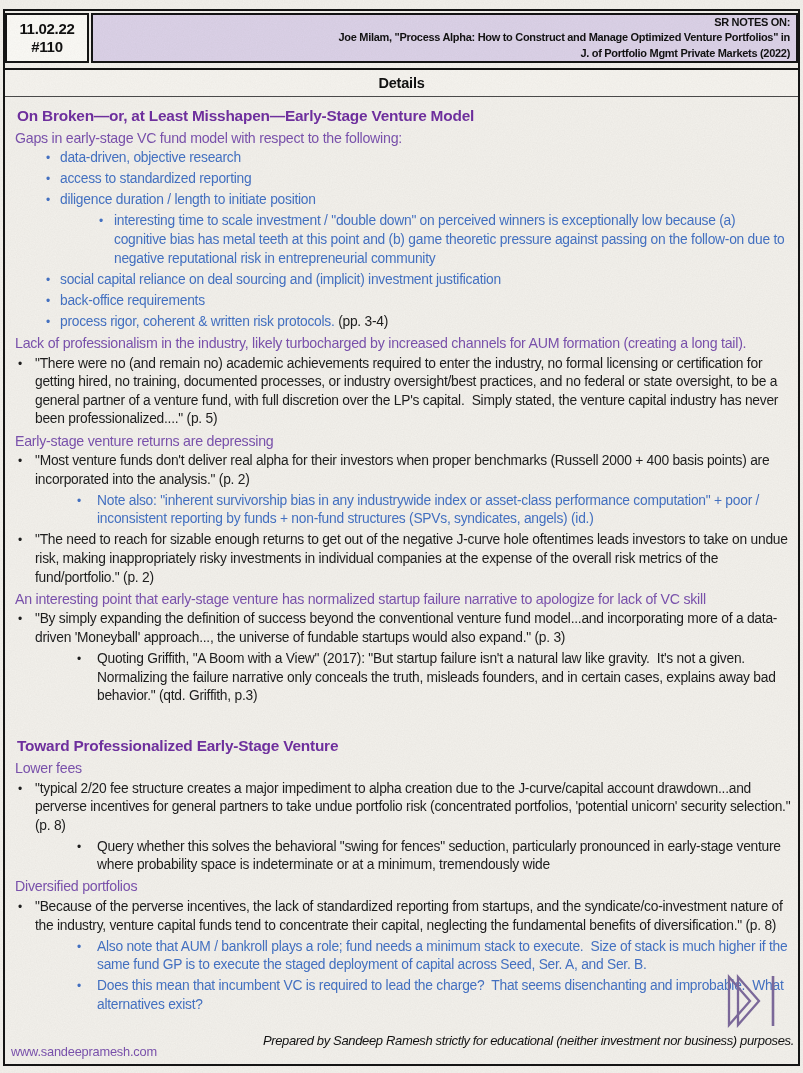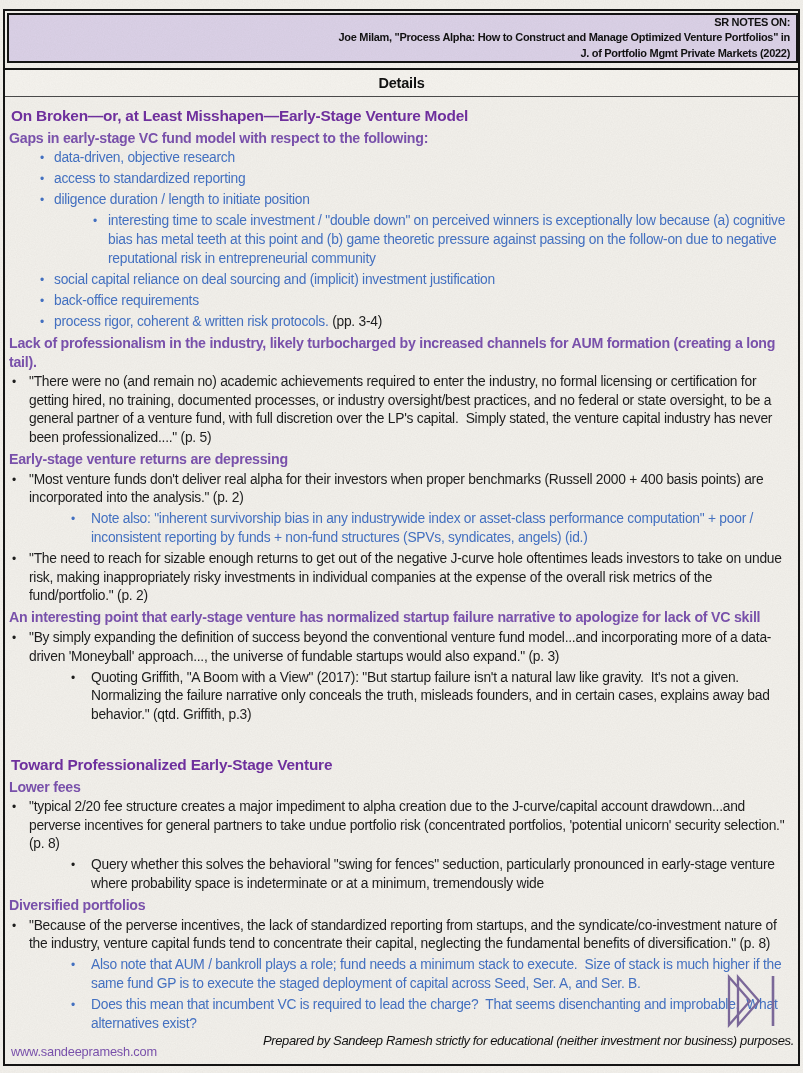--- a/index.html
+++ b/index.html
@@ -34,26 +34,26 @@
   }
   
   .details-bar{
     margin-top:5px;border-top:2px solid #141414;border-bottom:1px solid #4a4a4a;
     background:#f6f4ef;text-align:center;font-weight:bold;font-size:14.5px;
     padding:5px 0 5px;color:#111;letter-spacing:-0.2px;
   }
   
   .content{
     position:absolute;left:0;right:0;top:86px;bottom:30px;
-    padding:8px 7px 0 2px;overflow:hidden;
+    padding:8px 7px 0 8px;overflow:hidden;
     font-size:13.8px;line-height:18.6px;letter-spacing:-0.25px;color:var(--text-black);
   }
   .h1{color:var(--heading-purple);font-weight:bold;font-size:15.4px;margin:9px 0 3px 4px;letter-spacing:-0.2px;}
   .content .h1:first-child{margin-top:2px;}
-  .sub{color:var(--subheading-purple);font-size:14.2px;margin:1px 0 2px 2px;font-weight:bold;}
+  .sub{color:var(--subheading-purple);font-size:14.2px;margin:1px 0 2px 2px;}
   .bullet{position:relative;margin:0 0 2.5px 0;}
   .bullet .dot{position:absolute;font-size:12px;top:0;}
   .bullet .txt{white-space:pre-wrap;}
   .bullet .sfx{color:var(--text-black);white-space:pre-wrap;text-align:right;}
   .l0{padding-left:22px;} .l0 .dot{left:5px;}
   .l1{padding-left:47px;} .l1 .dot{left:33px;}
   .l2{padding-left:101px;} .l2 .dot{left:86px;}
   .l2b{padding-left:84px;} .l2b .dot{left:64px;}
   .c-blue{color:var(--bullet-blue);}
   .c-black{color:var(--text-black);}
@@ -71,20 +71,24 @@
   
   .noise{position:absolute;inset:0;opacity:0.13;pointer-events:none;z-index:60;mix-blend-mode:multiply;}
 </style>
 </head>
 <body>
 
 <div class="page">
   <div class="inner">
 
     <div class="header-row">
+      <div class="date-box">
+        <div>11.02.22</div>
+        <div>#110</div>
+      </div>
       <div class="title-box">
         <div>SR NOTES ON:</div>
         <div>Joe Milam, "Process Alpha: How to Construct and Manage Optimized Venture Portfolios" in</div>
         <div>J. of Portfolio Mgmt Private Markets (2022)</div>
       </div>
     </div>
 
     <div class="details-bar">
       <span>Details</span>
     </div>

